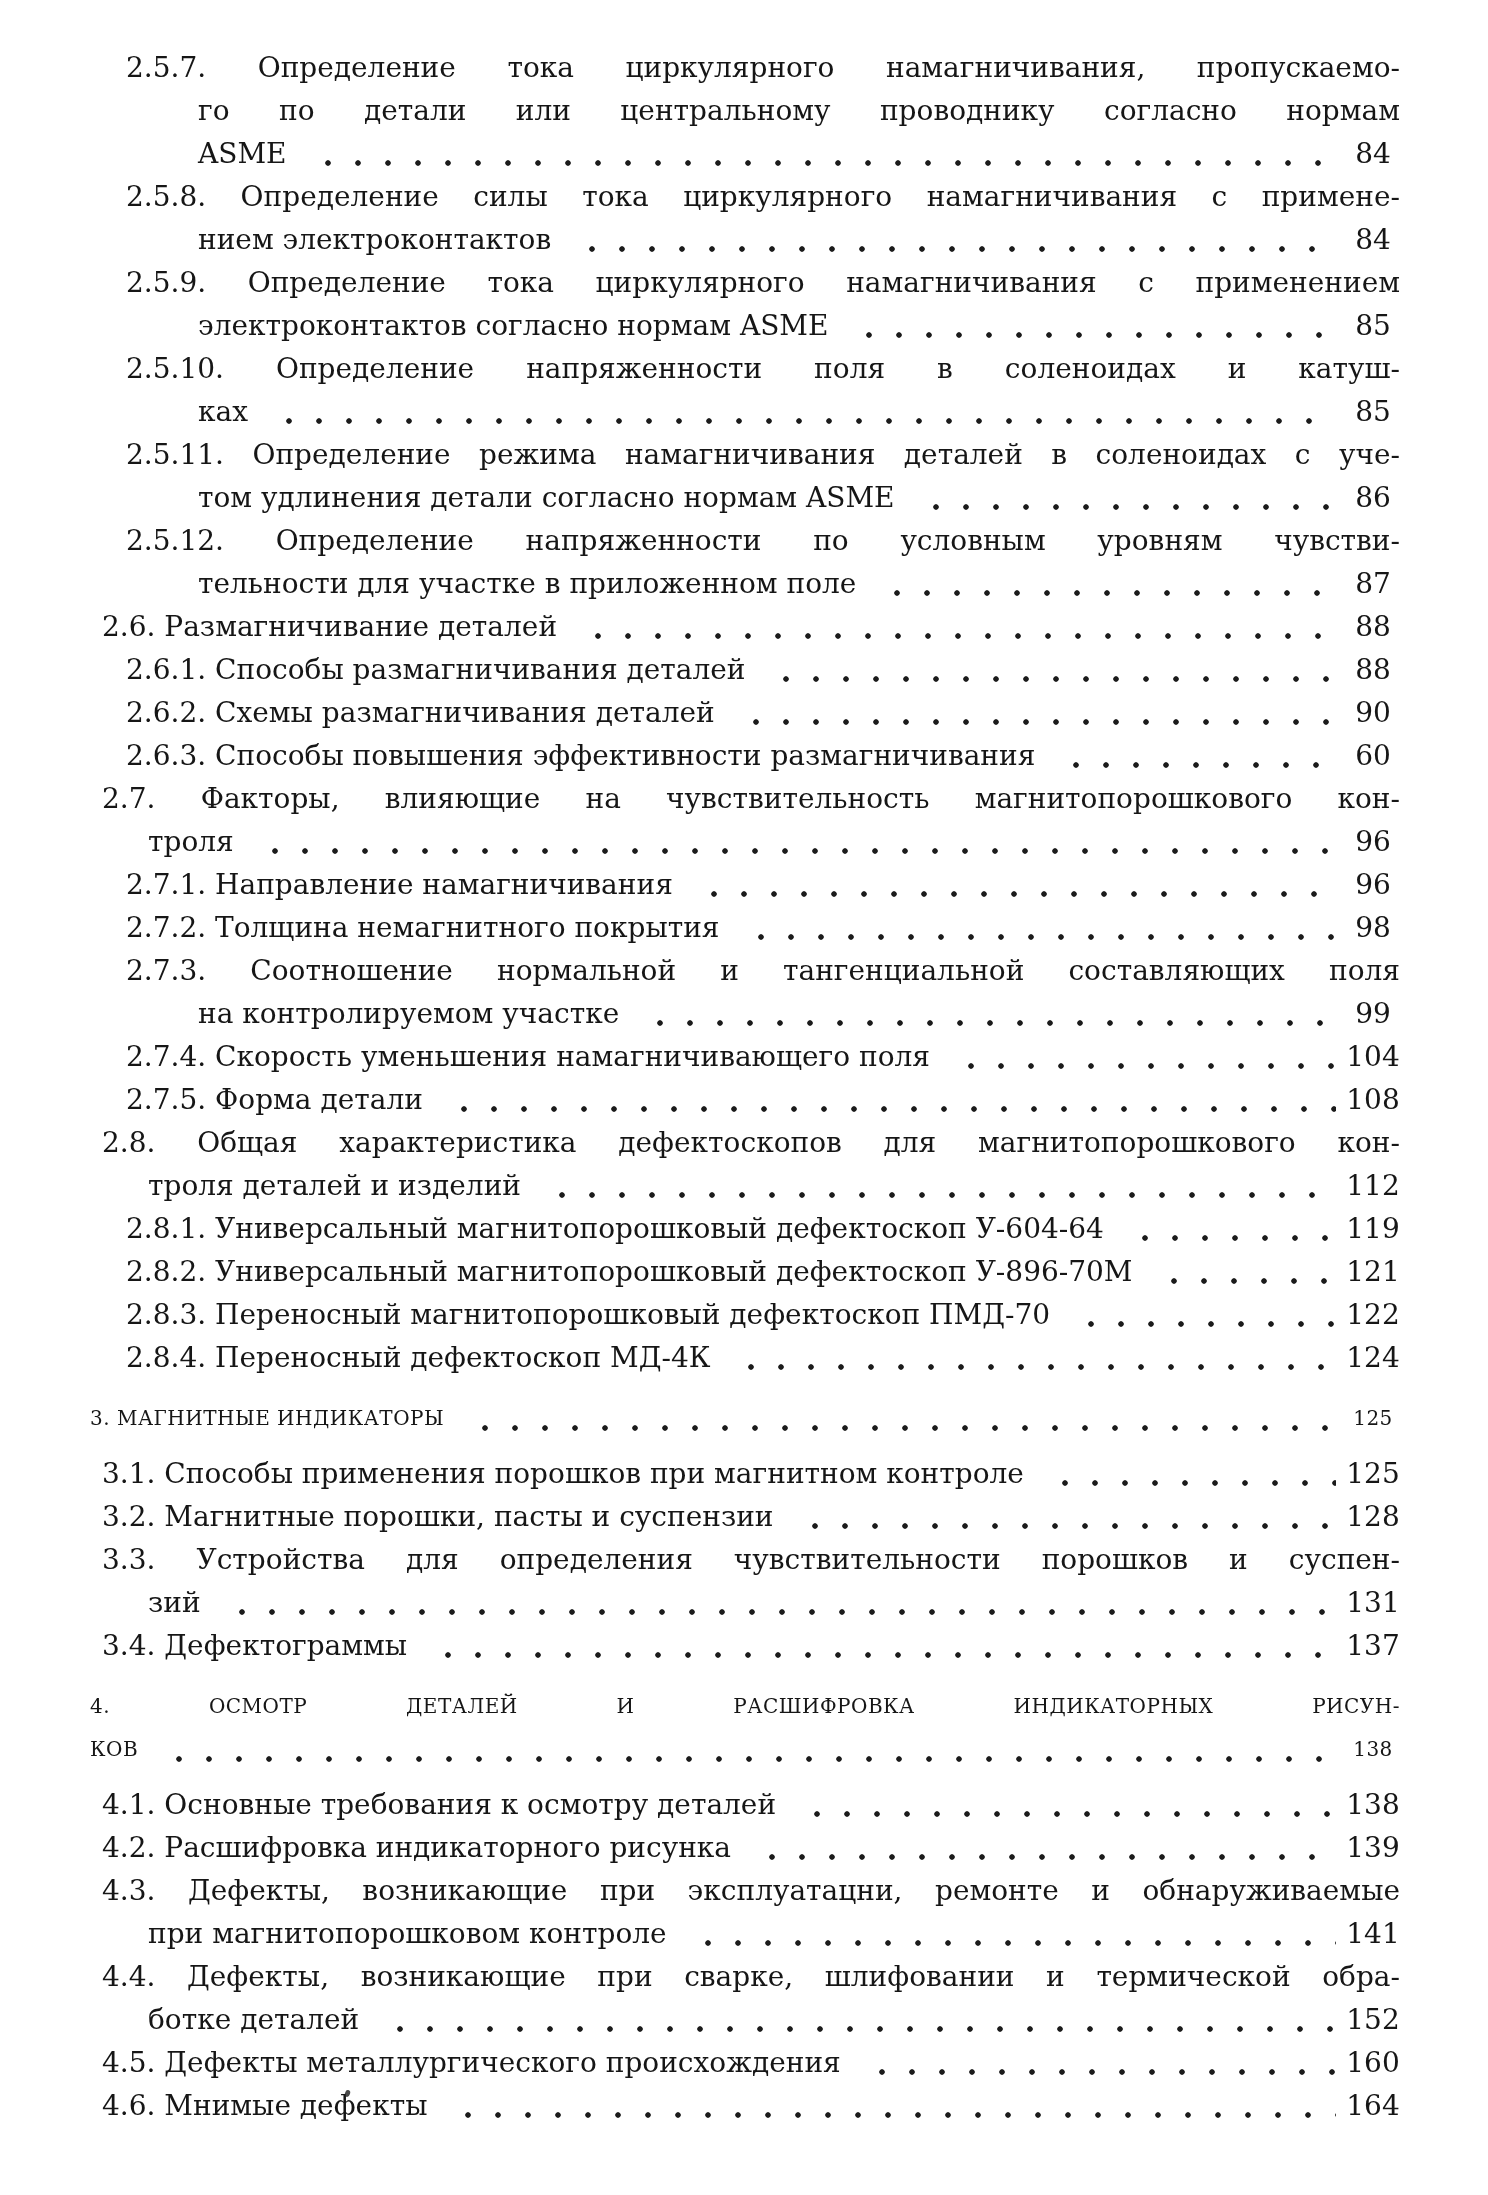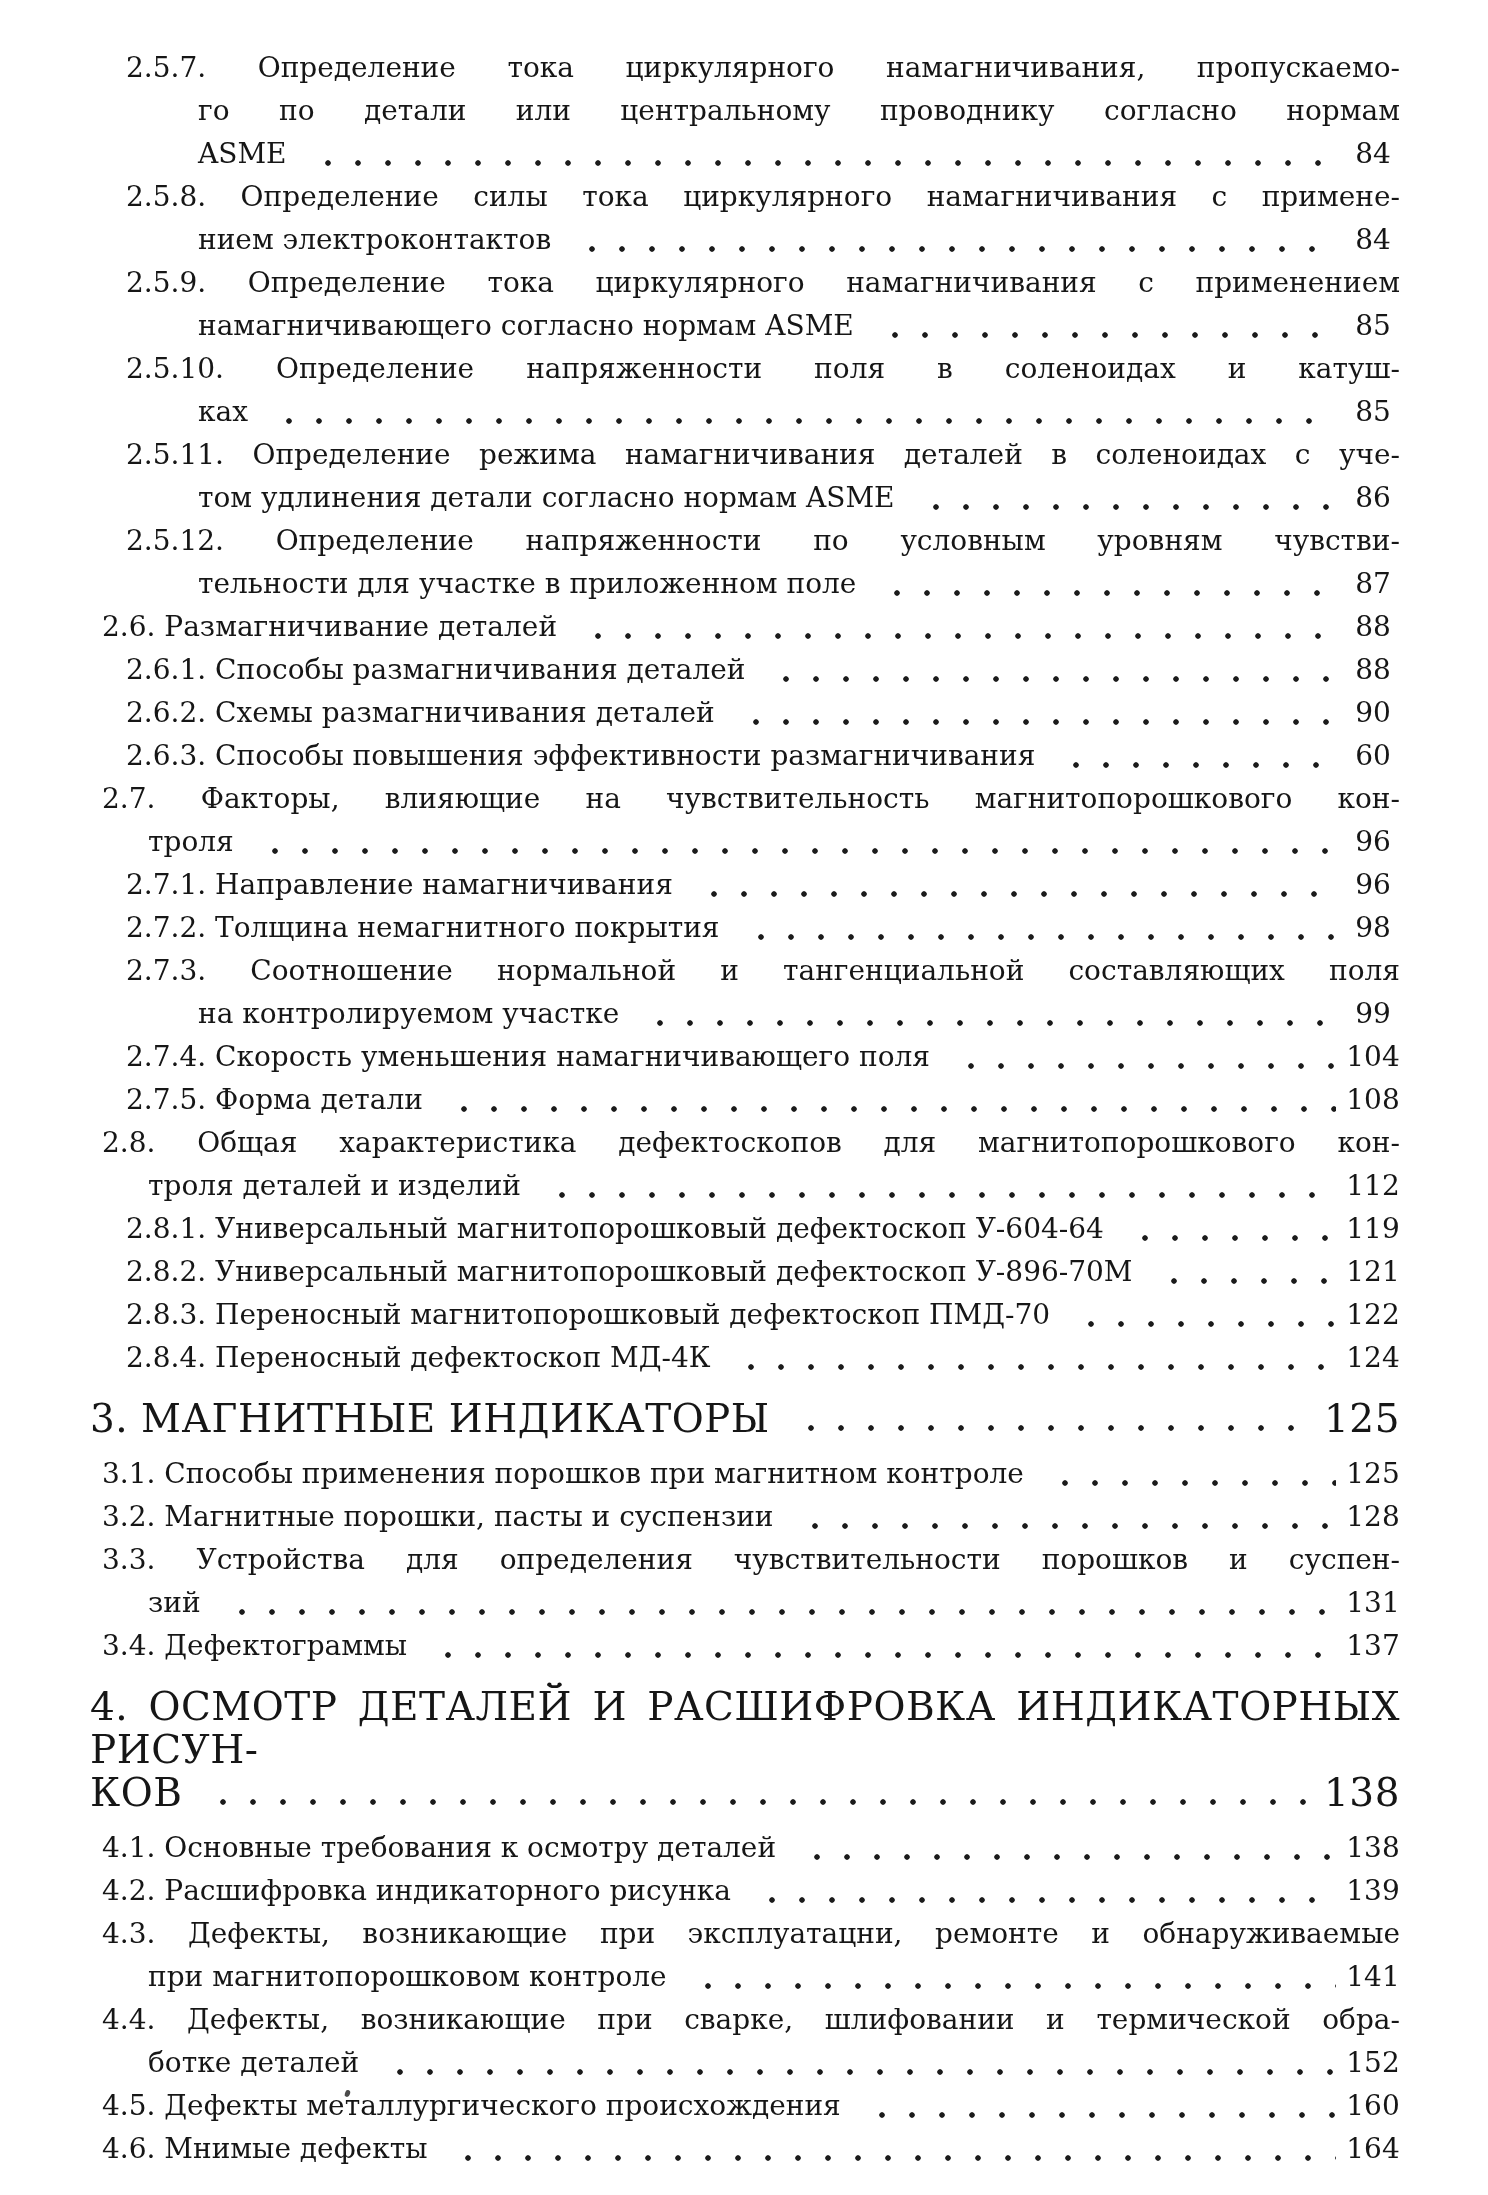--- a/index.html
+++ b/index.html
@@ -46,21 +46,21 @@
     background-repeat: repeat-x;
     min-width: 12px;
   }
   .pg {
     min-width: 54px;
     text-align: center;
     white-space: nowrap;
   }
   
   .entry.l1 { margin-left: 0; margin-top: 18px; margin-bottom: 12px; letter-spacing: 0.5px; }
-  .entry.l1 .line { font-size: 39px; }
+  .entry.l1 .line { font-size: 20px; }
   .entry.l1 .cont { padding-left: 0; }
   .entry.l2 { margin-left: 12px; }
   .entry.l2 .cont { padding-left: 46px; }
   .entry.l3 { margin-left: 36px; }
   .entry.l3 .cont { padding-left: 72px; }
   .speck {
     position: absolute;
     left: 345px;
     top: 2090px;
     width: 5px;
@@ -89,21 +89,21 @@
         <div class="line just first">2.5.8. Определение силы тока циркулярного намагничивания с примене-</div>
         <div class="line flexline cont">
           <span class="txt">нием электроконтактов</span>
           <span class="leader"></span>
           <span class="pg">84</span>
         </div>
       </div>
       <div class="entry l3">
         <div class="line just first">2.5.9. Определение тока циркулярного намагничивания с применением</div>
         <div class="line flexline cont">
-          <span class="txt">намагничивающего согласно нормам ASME</span>
+          <span class="txt">электроконтактов согласно нормам ASME</span>
           <span class="leader"></span>
           <span class="pg">85</span>
         </div>
       </div>
       <div class="entry l3">
         <div class="line just first">2.5.10. Определение напряженности поля в соленоидах и катуш-</div>
         <div class="line flexline cont">
           <span class="txt">ках</span>
           <span class="leader"></span>
           <span class="pg">85</span>

